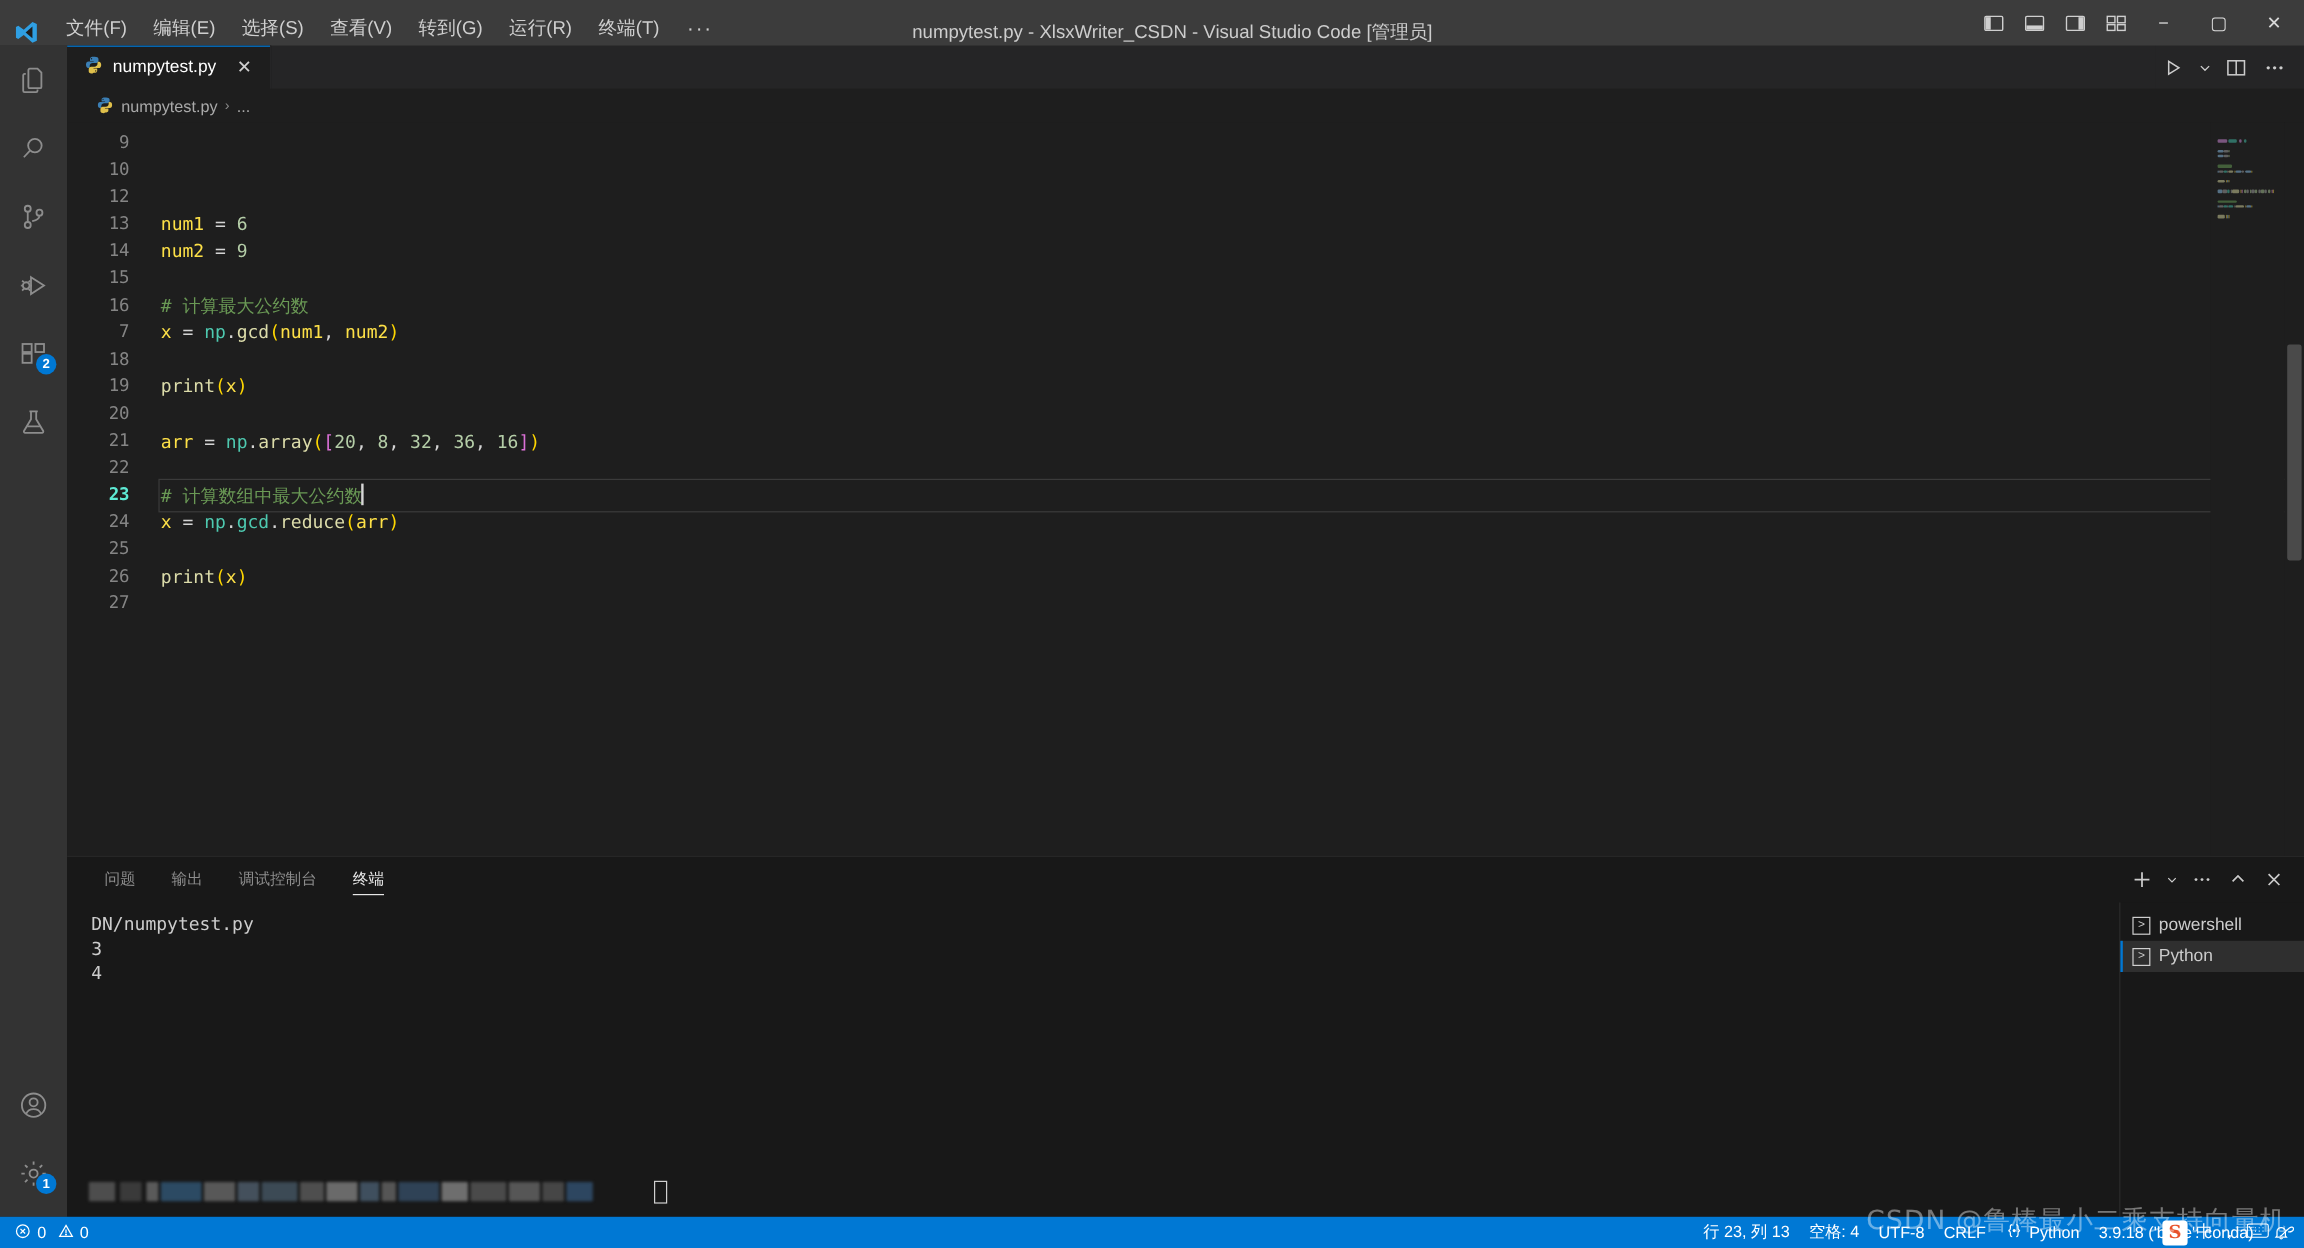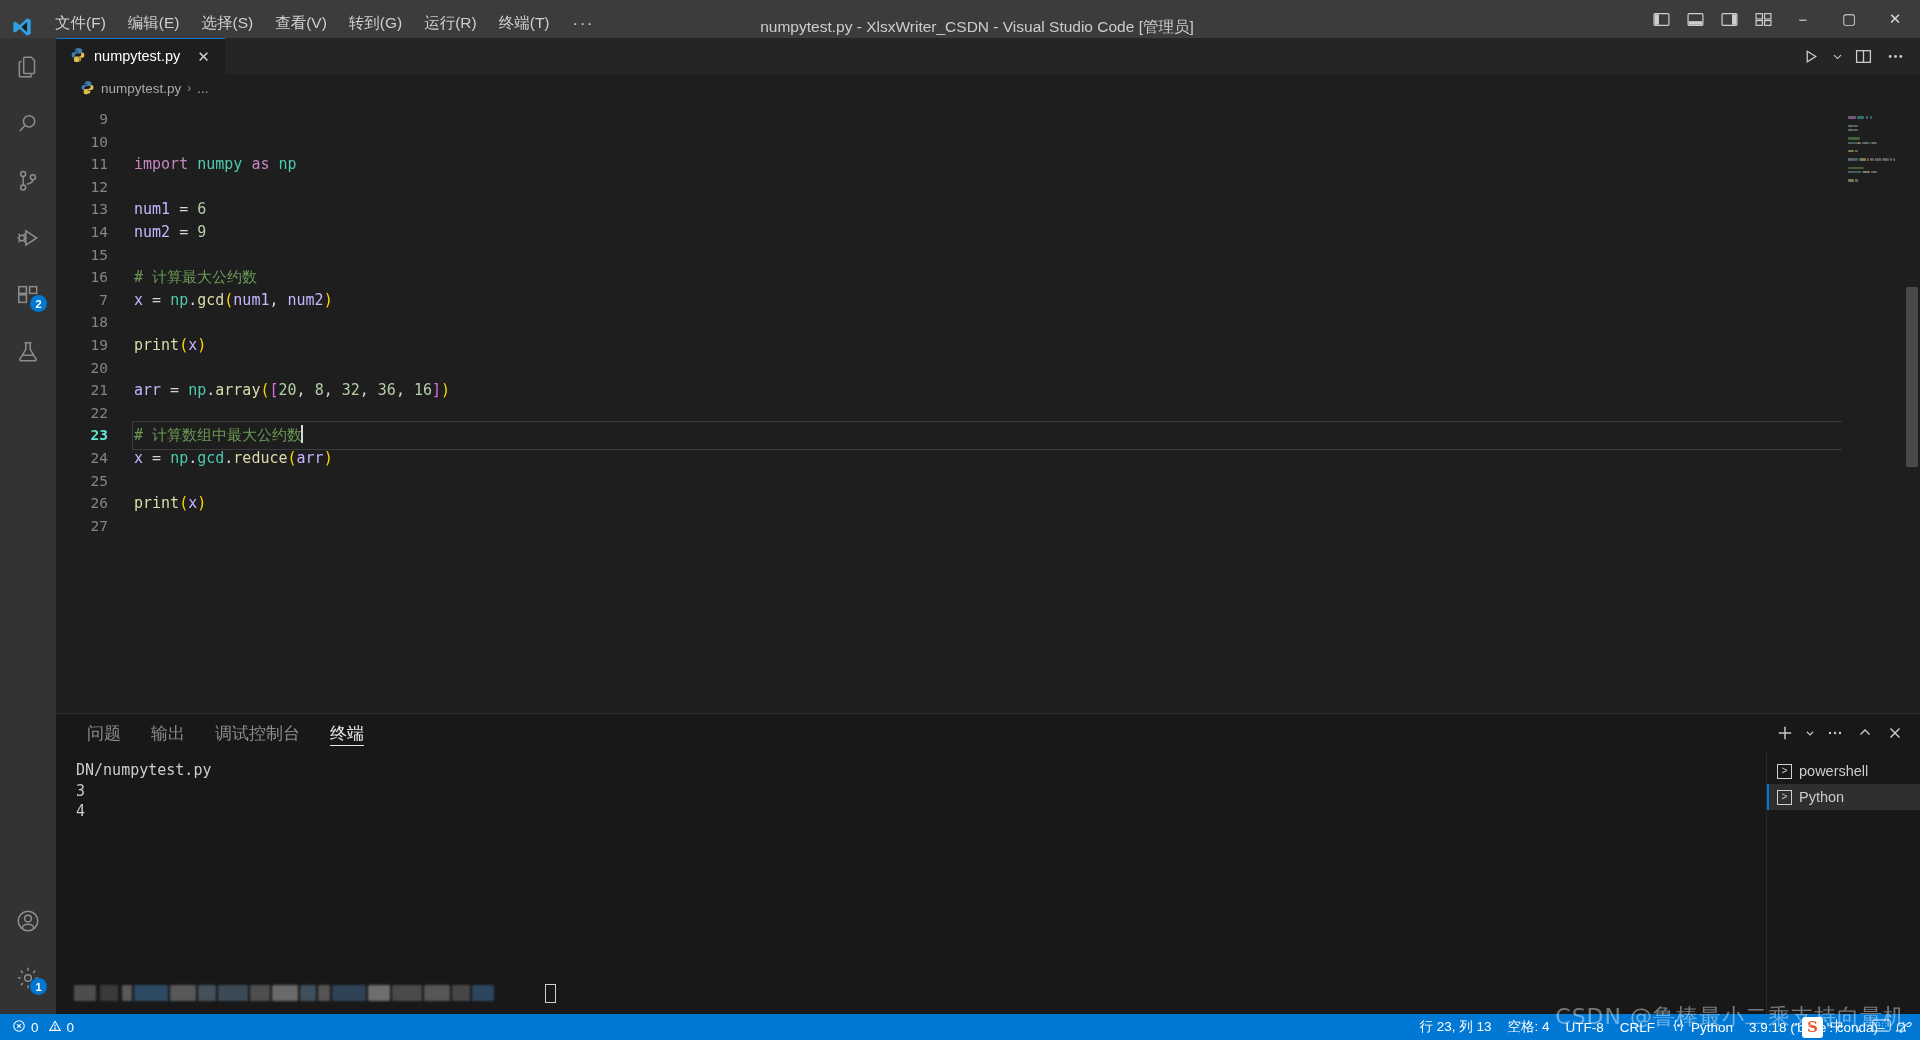--- a/index.html
+++ b/index.html
@@ -89,21 +89,21 @@
     content:""; position:absolute; left:-2px; right:-1349px; top:-3px; bottom:-3px;
     border: 1px solid #3b3b3b; pointer-events:none;
   }
   .cursor {
     display:inline-block; width:2px; height:18px; background:#d7d7d7;
     vertical-align:-3px; margin-left:-1px;
   }
   
   .t-kw  { color: #c586c0; }
   .t-mod { color: #4ec9b0; }
-  .t-var { color: #c4b5fd; }
+  .t-var { color: #fde047; }
   .t-num { color: #b5cea8; }
   .t-com { color: #6a9955; }
   .t-fn  { color: #dcdcaa; }
   .t-op  { color: #d4d4d4; }
   .t-pr1 { color: #ffd700; }
   .t-pr2 { color: #da70d6; }
 
   .minimap {
     position: absolute; right: 16px; top: 0; width: 62px; height: 100%;
     background: #1e1e1e; pointer-events: none;
@@ -111,21 +111,21 @@
   .mm-block { position:absolute; left:6px; border-radius:1px; }
   .vscroll {
     position:absolute; right:0; top:0; width:16px; height:100%; background:#1e1e1e;
   }
   .vthumb { position:absolute; right:2px; width:12px; background:#4a4a4a; border-radius:2px; }
 
   
   .panel { flex: 0 0 301px; background:#181818; display:flex; flex-direction:column; border-top:1px solid #2b2b2b; }
   .panel-header { height: 38px; display:flex; align-items:stretch; padding-left:20px; flex:0 0 38px; }
   .ptab {
-    display:flex; align-items:center; padding: 0 11px; color:#8c8c8c; font-size:17px;
+    display:flex; align-items:center; padding: 0 11px; color:#8c8c8c; font-size:13px;
     position:relative; margin-right: 8px;
   }
   .ptab.active { color:#e7e7e7; }
   .ptab.active::after {
     content:""; position:absolute; left:11px; right:11px; bottom:6px; height:1px; background:#e7e7e7;
   }
   .panel-actions { margin-left:auto; display:flex; align-items:center; gap:4px; padding-right:12px; }
   .pa-btn { width:26px; height:26px; display:flex; align-items:center; justify-content:center; color:#cccccc; }
 
   .panel-body { flex:1 1 auto; display:flex; min-height:0; }
@@ -352,24 +352,20 @@
       <div class="code-wrap">
         <div class="code-scroll">
           <div class="code-lines" id="code-lines">
               <div class="cline">
                 <div class="lnum">9</div>
                 <div class="ctext"></div>
               </div>
               <div class="cline">
                 <div class="lnum">10</div>
                 <div class="ctext"></div>
-              </div>
-              <div class="cline">
-                <div class="lnum">11</div>
-                <div class="ctext"><span class="t-kw">import</span><span class="t-op"> </span><span class="t-mod">numpy</span><span class="t-op"> </span><span class="t-kw">as</span><span class="t-op"> </span><span class="t-mod">np</span></div>
               </div>
               <div class="cline">
                 <div class="lnum">12</div>
                 <div class="ctext"></div>
               </div>
               <div class="cline">
                 <div class="lnum">13</div>
                 <div class="ctext"><span class="t-var">num1</span><span class="t-op"> = </span><span class="t-num">6</span></div>
               </div>
               <div class="cline">

